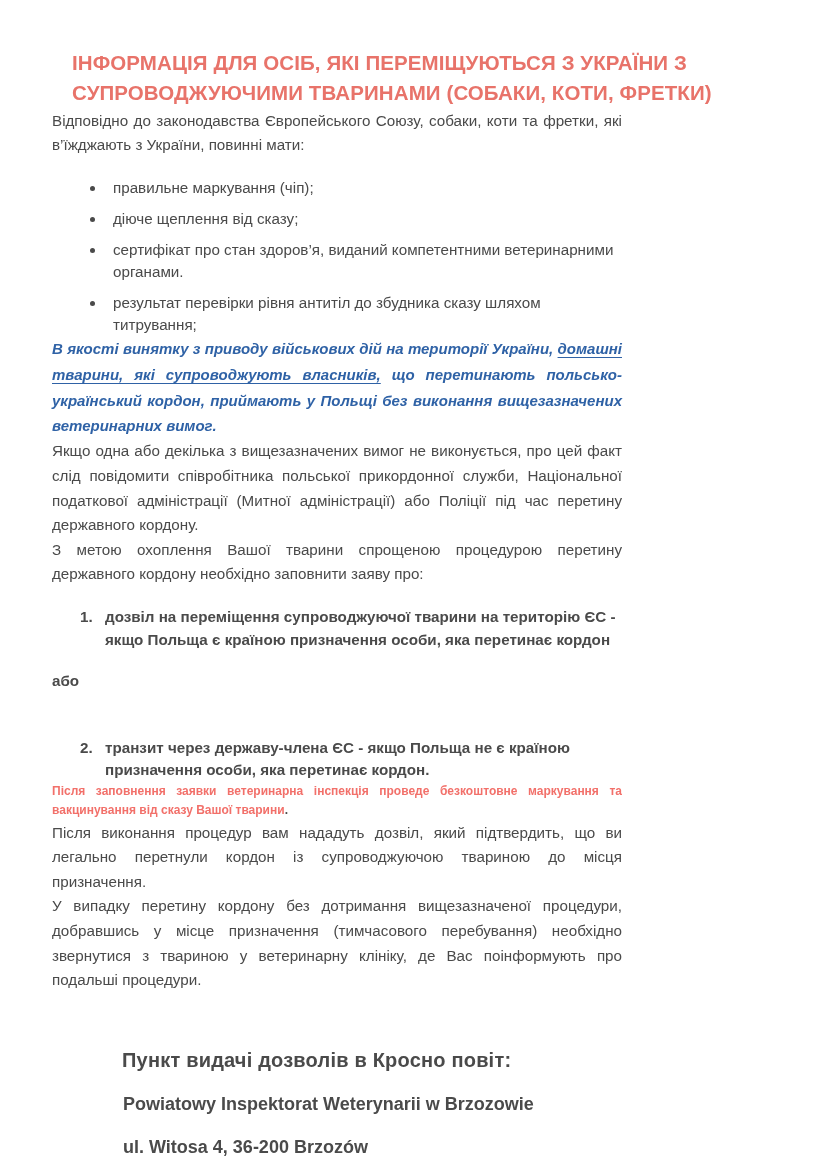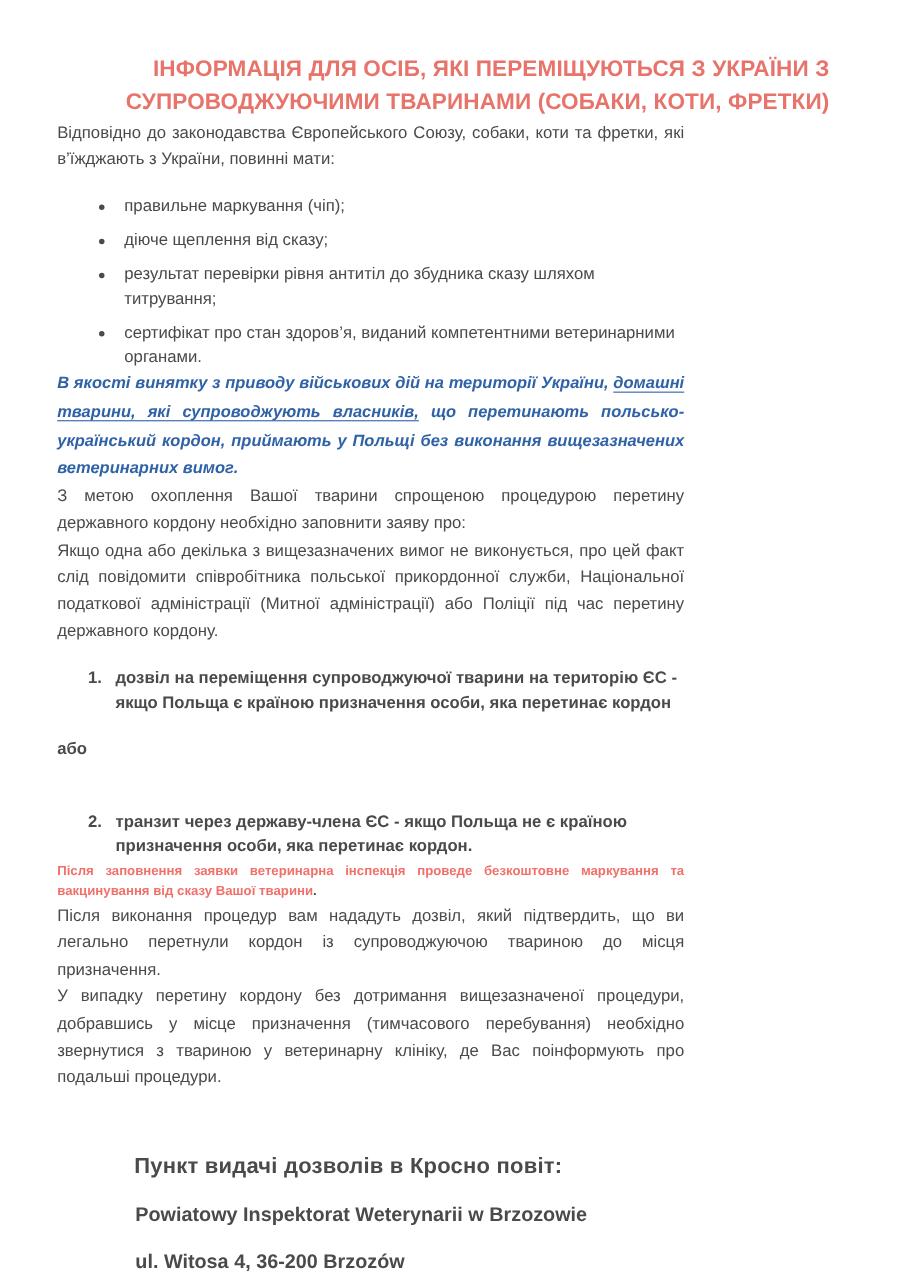--- a/index.html
+++ b/index.html
@@ -23,23 +23,23 @@
     padding: 0;
     position: relative;
   }
 
   
   .doc-title {
     color: #e8736a;
     font-size: 20.5px;
     font-weight: bold;
     line-height: 1.48;
-    text-align: right;
-    margin: 0;
-    padding: 48px 72px 0 72px;
+    text-align: left;
+    margin: 0;
+    padding: 48px 28px 0 72px;
     letter-spacing: 0.1px;
   }
 
   
   .content {
     padding: 0 40px 0 52px;
     box-sizing: border-box;
     width: 662px;
   }
   p.body {
@@ -170,29 +170,29 @@
 
   <h1 class="doc-title">ІНФОРМАЦІЯ ДЛЯ ОСІБ, ЯКІ ПЕРЕМІЩУЮТЬСЯ З УКРАЇНИ З СУПРОВОДЖУЮЧИМИ ТВАРИНАМИ (СОБАКИ, КОТИ, ФРЕТКИ)</h1>
 
   <div class="content">
 
     <p class="body gap-intro">Відповідно до законодавства Європейського Союзу, собаки, коти та фретки, які в’їжджають з України, повинні мати:</p>
 
     <ul class="bullets">
       <li>правильне маркування (чіп);</li>
       <li>діюче щеплення від сказу;</li>
+      <li>сертифікат про стан здоров’я, виданий компетентними ветеринарними органами.</li>
       <li>результат перевірки рівня антитіл до збудника сказу шляхом титрування;</li>
-      <li>сертифікат про стан здоров’я, виданий компетентними ветеринарними органами.</li>
     </ul>
 
     <p class="blue-note gap-blue"><span>В якості винятку з приводу військових дій на території України, </span><span class="uline">домашні тварини, які супроводжують власників,</span><span> що перетинають польсько-український кордон, приймають у Польщі без виконання вищезазначених ветеринарних вимог.</span></p>
 
+    <p class="body gap-std">Якщо одна або декілька з вищезазначених вимог не виконується, про цей факт слід повідомити співробітника польської прикордонної служби, Національної податкової адміністрації (Митної адміністрації) або Поліції під час перетину державного кордону.</p>
+
     <p class="body gap-std">З метою охоплення Вашої тварини спрощеною процедурою перетину державного кордону необхідно заповнити заяву про:</p>
-
-    <p class="body gap-std">Якщо одна або декілька з вищезазначених вимог не виконується, про цей факт слід повідомити співробітника польської прикордонної служби, Національної податкової адміністрації (Митної адміністрації) або Поліції під час перетину державного кордону.</p>
 
     <ol class="numbers">
       <li>дозвіл на переміщення супроводжуючої тварини на територію ЄС - якщо Польща є країною призначення особи, яка перетинає кордон</li>
     </ol>
 
     <p class="or-line">або</p>
 
     <ol class="numbers num-block-2" start="2" style="counter-reset: numitem 1; margin-top: 48px;">
       <li>транзит через державу-члена ЄС - якщо Польща не є країною призначення особи, яка перетинає кордон.</li>
     </ol>

